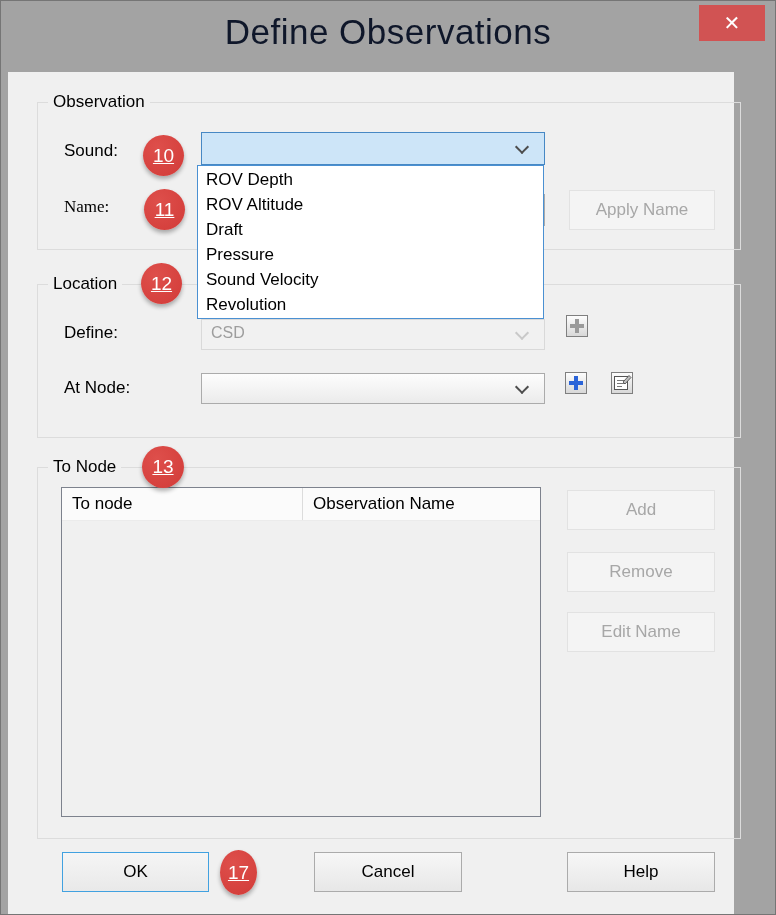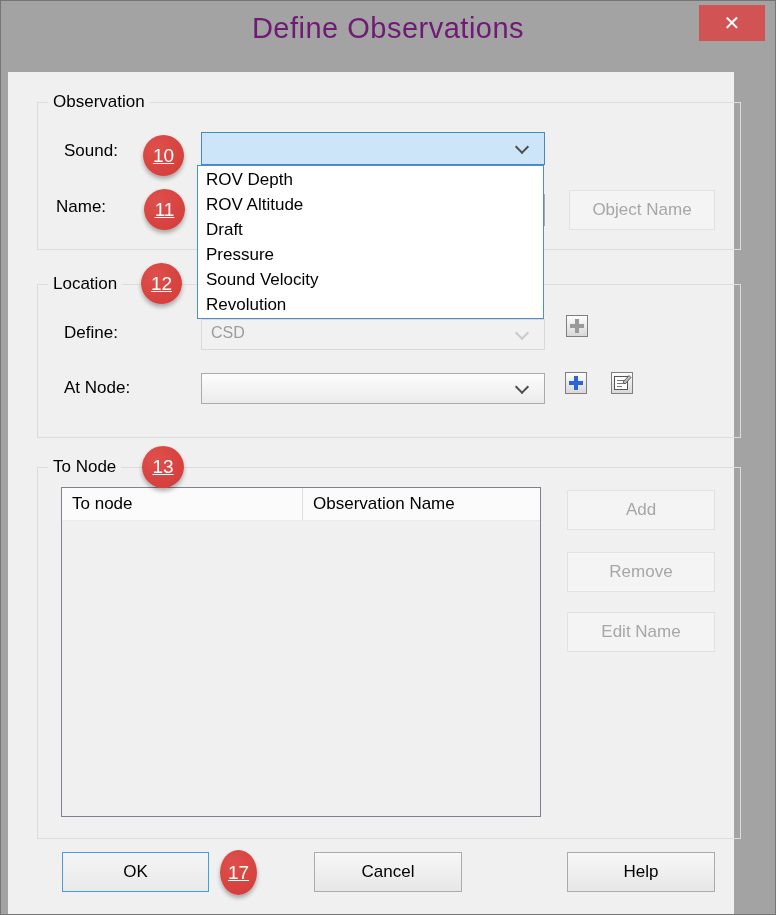--- a/index.html
+++ b/index.html
@@ -2,21 +2,21 @@
 <html><head>
 <meta charset="utf-8">
 <style>
   * { margin:0; padding:0; box-sizing:border-box; }
   body { background:#ffffff; font-family:"Liberation Sans", sans-serif; }
 
   .window { position:relative; width:776px; height:915px; background:#a3a3a3;
             border:1px solid #757575; overflow:hidden; }
 
   .title { position:absolute; top:11px; left:0; right:0; text-align:center;
-           font-size:29px; color:#701a75; letter-spacing:0.5px; }
+           font-size:35px; color:#0f172a; letter-spacing:0.5px; }
 
   .close-btn { position:absolute; left:698px; top:4px; width:66px; height:36px;
                background:#d15353; color:#ffffff; font-size:20px; line-height:36px;
                text-align:center; cursor:pointer; }
 
   .content { position:absolute; left:7px; top:55px; width:726px; height:847px;
              background:#f0f0f0; font-size:17px; color:#000;margin-top:16px; }
 
   
   .group { position:absolute; border:1px solid #dcdcdc; }
@@ -95,30 +95,30 @@
 
     <div class="badge" style="left:135px; top:63px; width:41px; height:41px;">
       <span>10</span>
     </div>
 
     <div class="combo combo-open" style="left:193px; top:60px; width:344px; height:33px;">
       <span class="combo-text"></span>
       <span class="chev" style="top:9px;"></span>
     </div>
 
-    <div class="lbl" style="left:48px; top:125px;">Name:</div>
+    <div class="lbl" style="left:56px; top:125px;font-family:Liberation Serif, serif;">Name:</div>
 
     <div class="badge" style="left:136px; top:117px; width:41px; height:41px;">
       <span>11</span>
     </div>
 
     <input class="text-input" style="left: 193px; top: 122px; width: 344px; height: 32px;" value="">
 
     <div class="btn btn-disabled" style="left:561px; top:118px; width:146px; height:40px;">
-      <span>Object Name</span>
+      <span>Apply Name</span>
     </div>
 
     <div class="dd-list" style="left:189px; top:93px; width:347px;">
       <div class="dd-item">ROV Depth</div>
       <div class="dd-item">ROV Altitude</div>
       <div class="dd-item">Draft</div>
       <div class="dd-item">Pressure</div>
       <div class="dd-item">Sound Velocity</div>
       <div class="dd-item">Revolution</div>
     </div>

